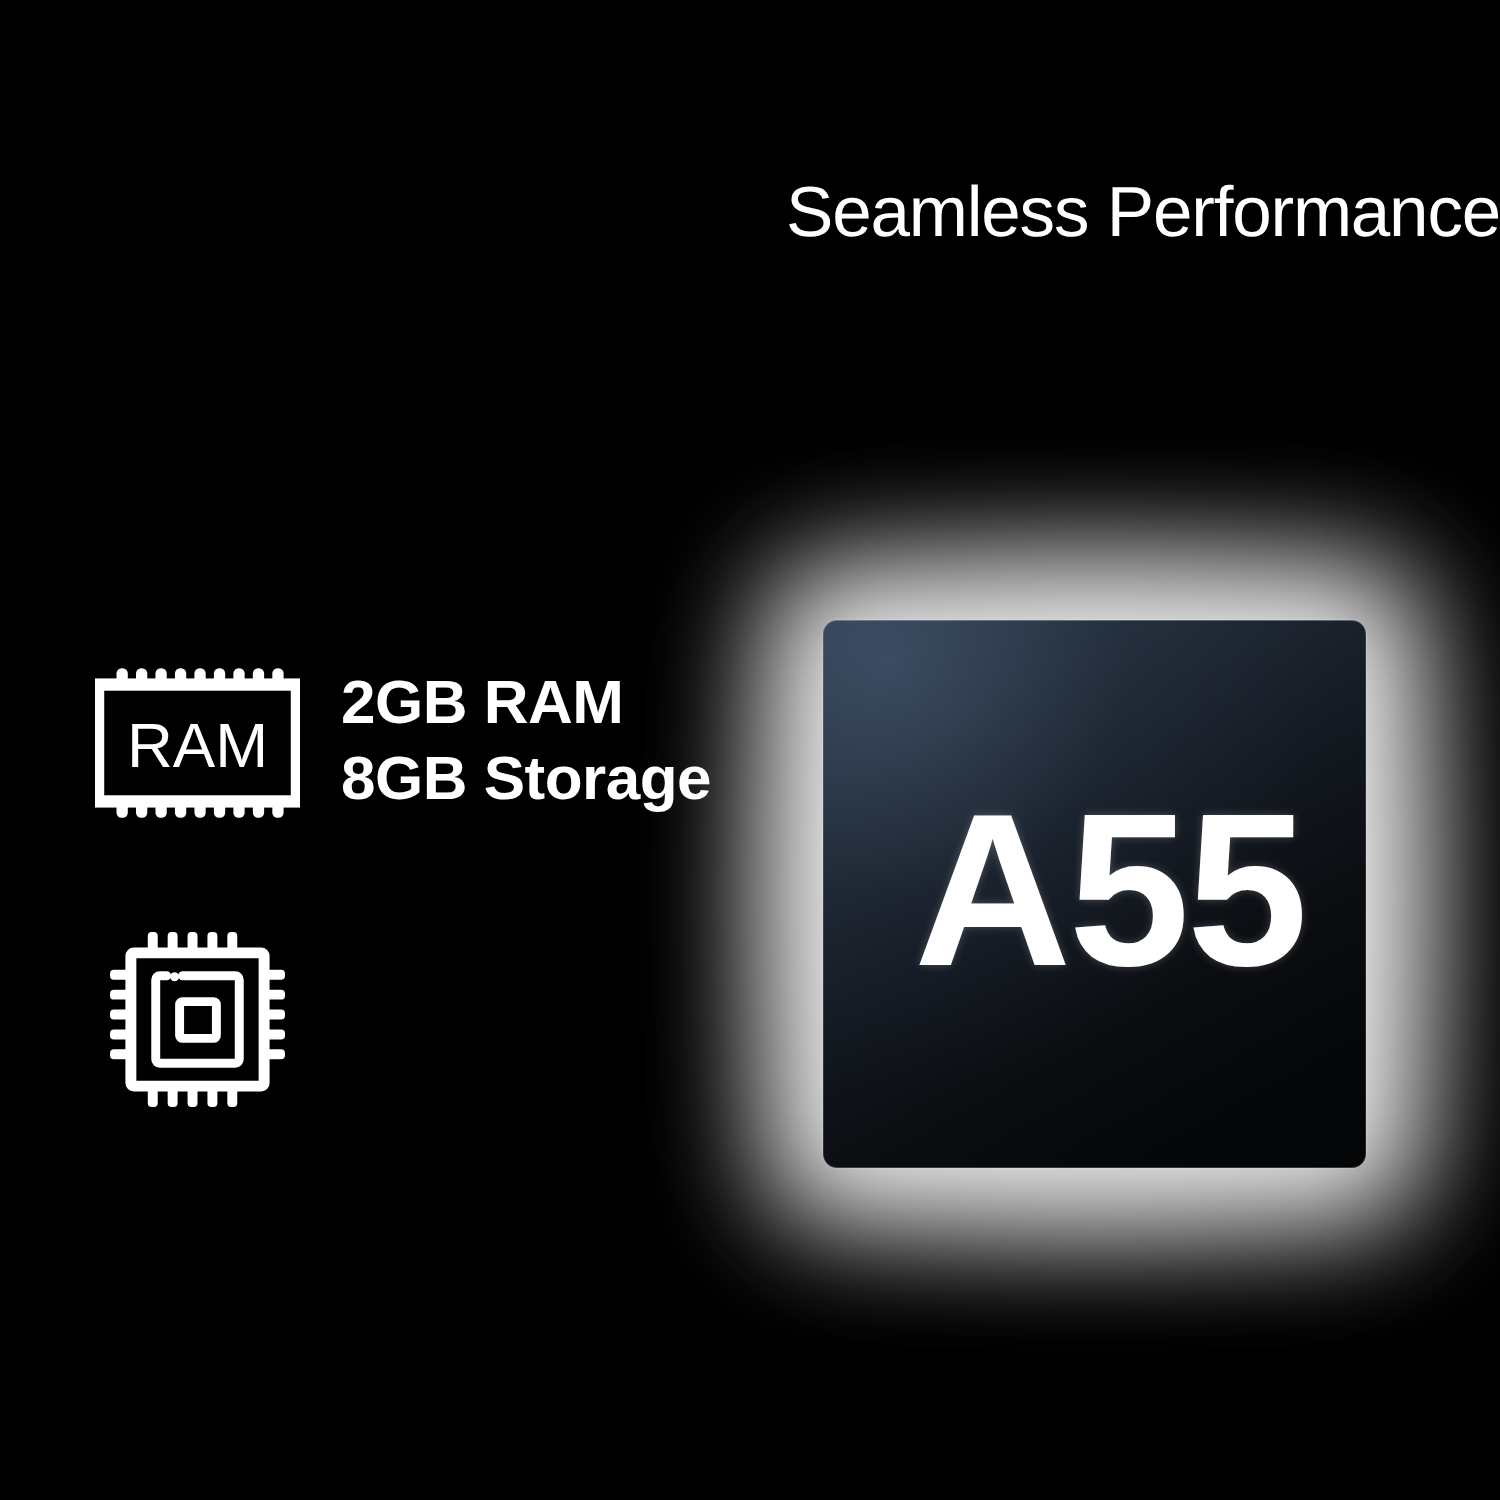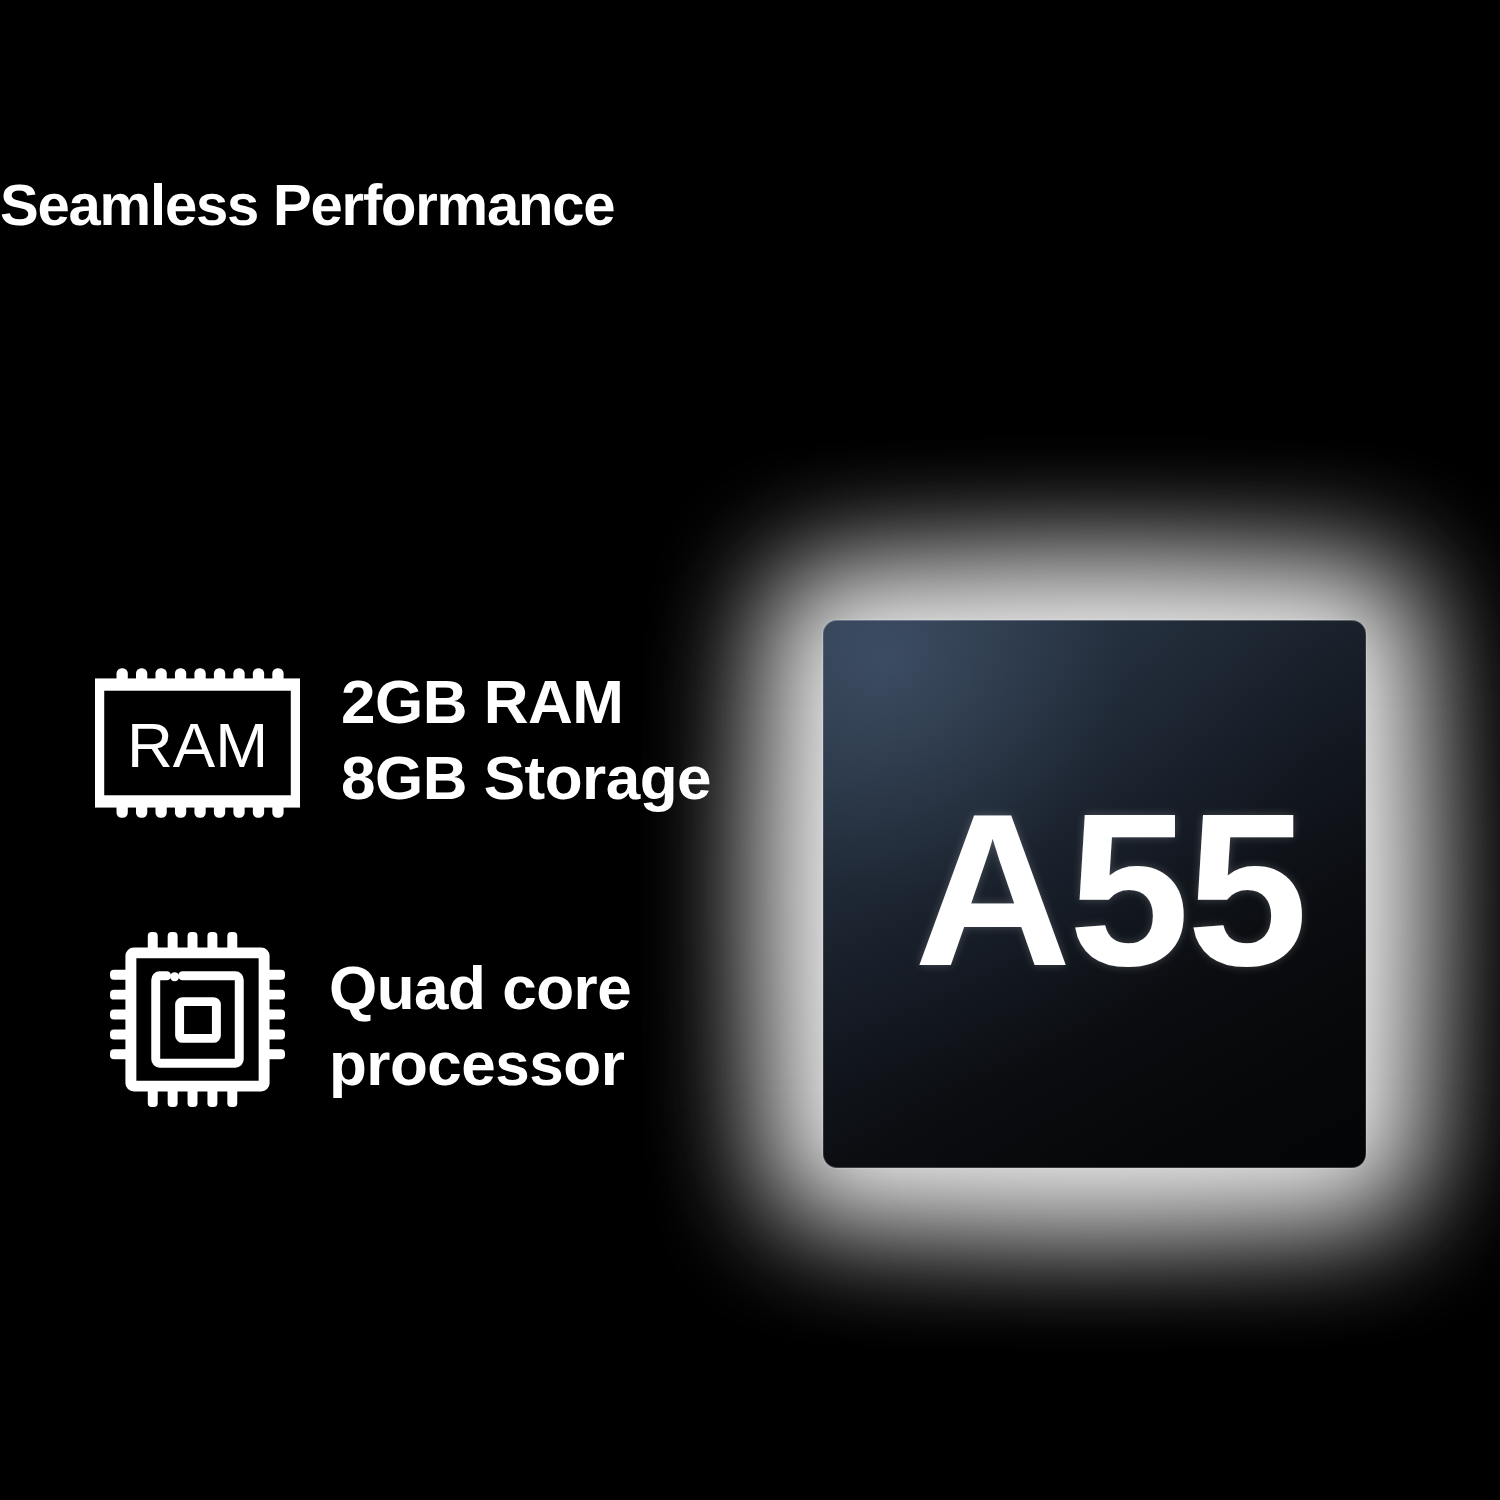--- a/index.html
+++ b/index.html
@@ -14,24 +14,24 @@
     position:relative;
     width:1500px; height:1500px;
     background:#000000;
   }
 
   
   #page-title {
     position:absolute;
     left:0; top:176px;
     width:1500px;
-    text-align:left;
+    text-align:right;
     color:#ffffff;
-    font-size:58px;
-    font-weight:700;
+    font-size:71px;
+    font-weight:400;
     letter-spacing:-1.2px;
     line-height:1.05;
     text-rendering:geometricPrecision;
   }
 
   
   .feature-row {
     position:absolute;
     display:flex;
     align-items:flex-start;
@@ -209,22 +209,20 @@
       <rect x="21" y="21" width="134" height="134" rx="3" fill="none" stroke="#ffffff" stroke-width="11"></rect>
 
       <path d="M73 44 H126 A4 4 0 0 1 130 48 V128 A4 4 0 0 1 126 132
                H50 A4 4 0 0 1 46 128 V48 A4 4 0 0 1 50 44 H57" fill="none" stroke="#ffffff" stroke-width="9" stroke-linecap="round"></path>
 
       <circle cx="65" cy="45" r="4.5" fill="#ffffff"></circle>
 
       <rect x="70" y="70" width="37" height="37" rx="3" fill="none" stroke="#ffffff" stroke-width="9"></rect>
     </svg>
 
-    <div class="feature-text">Quad core
-processor</div>
   </div>
 
   <div id="chip-wrap">
     <div id="chip-glow-outer"></div>
     <div id="chip-glow"></div>
     <div id="chip-body">
       <div id="chip-sheen"></div>
       <div id="chip-label">A55</div>
     </div>
   </div>

